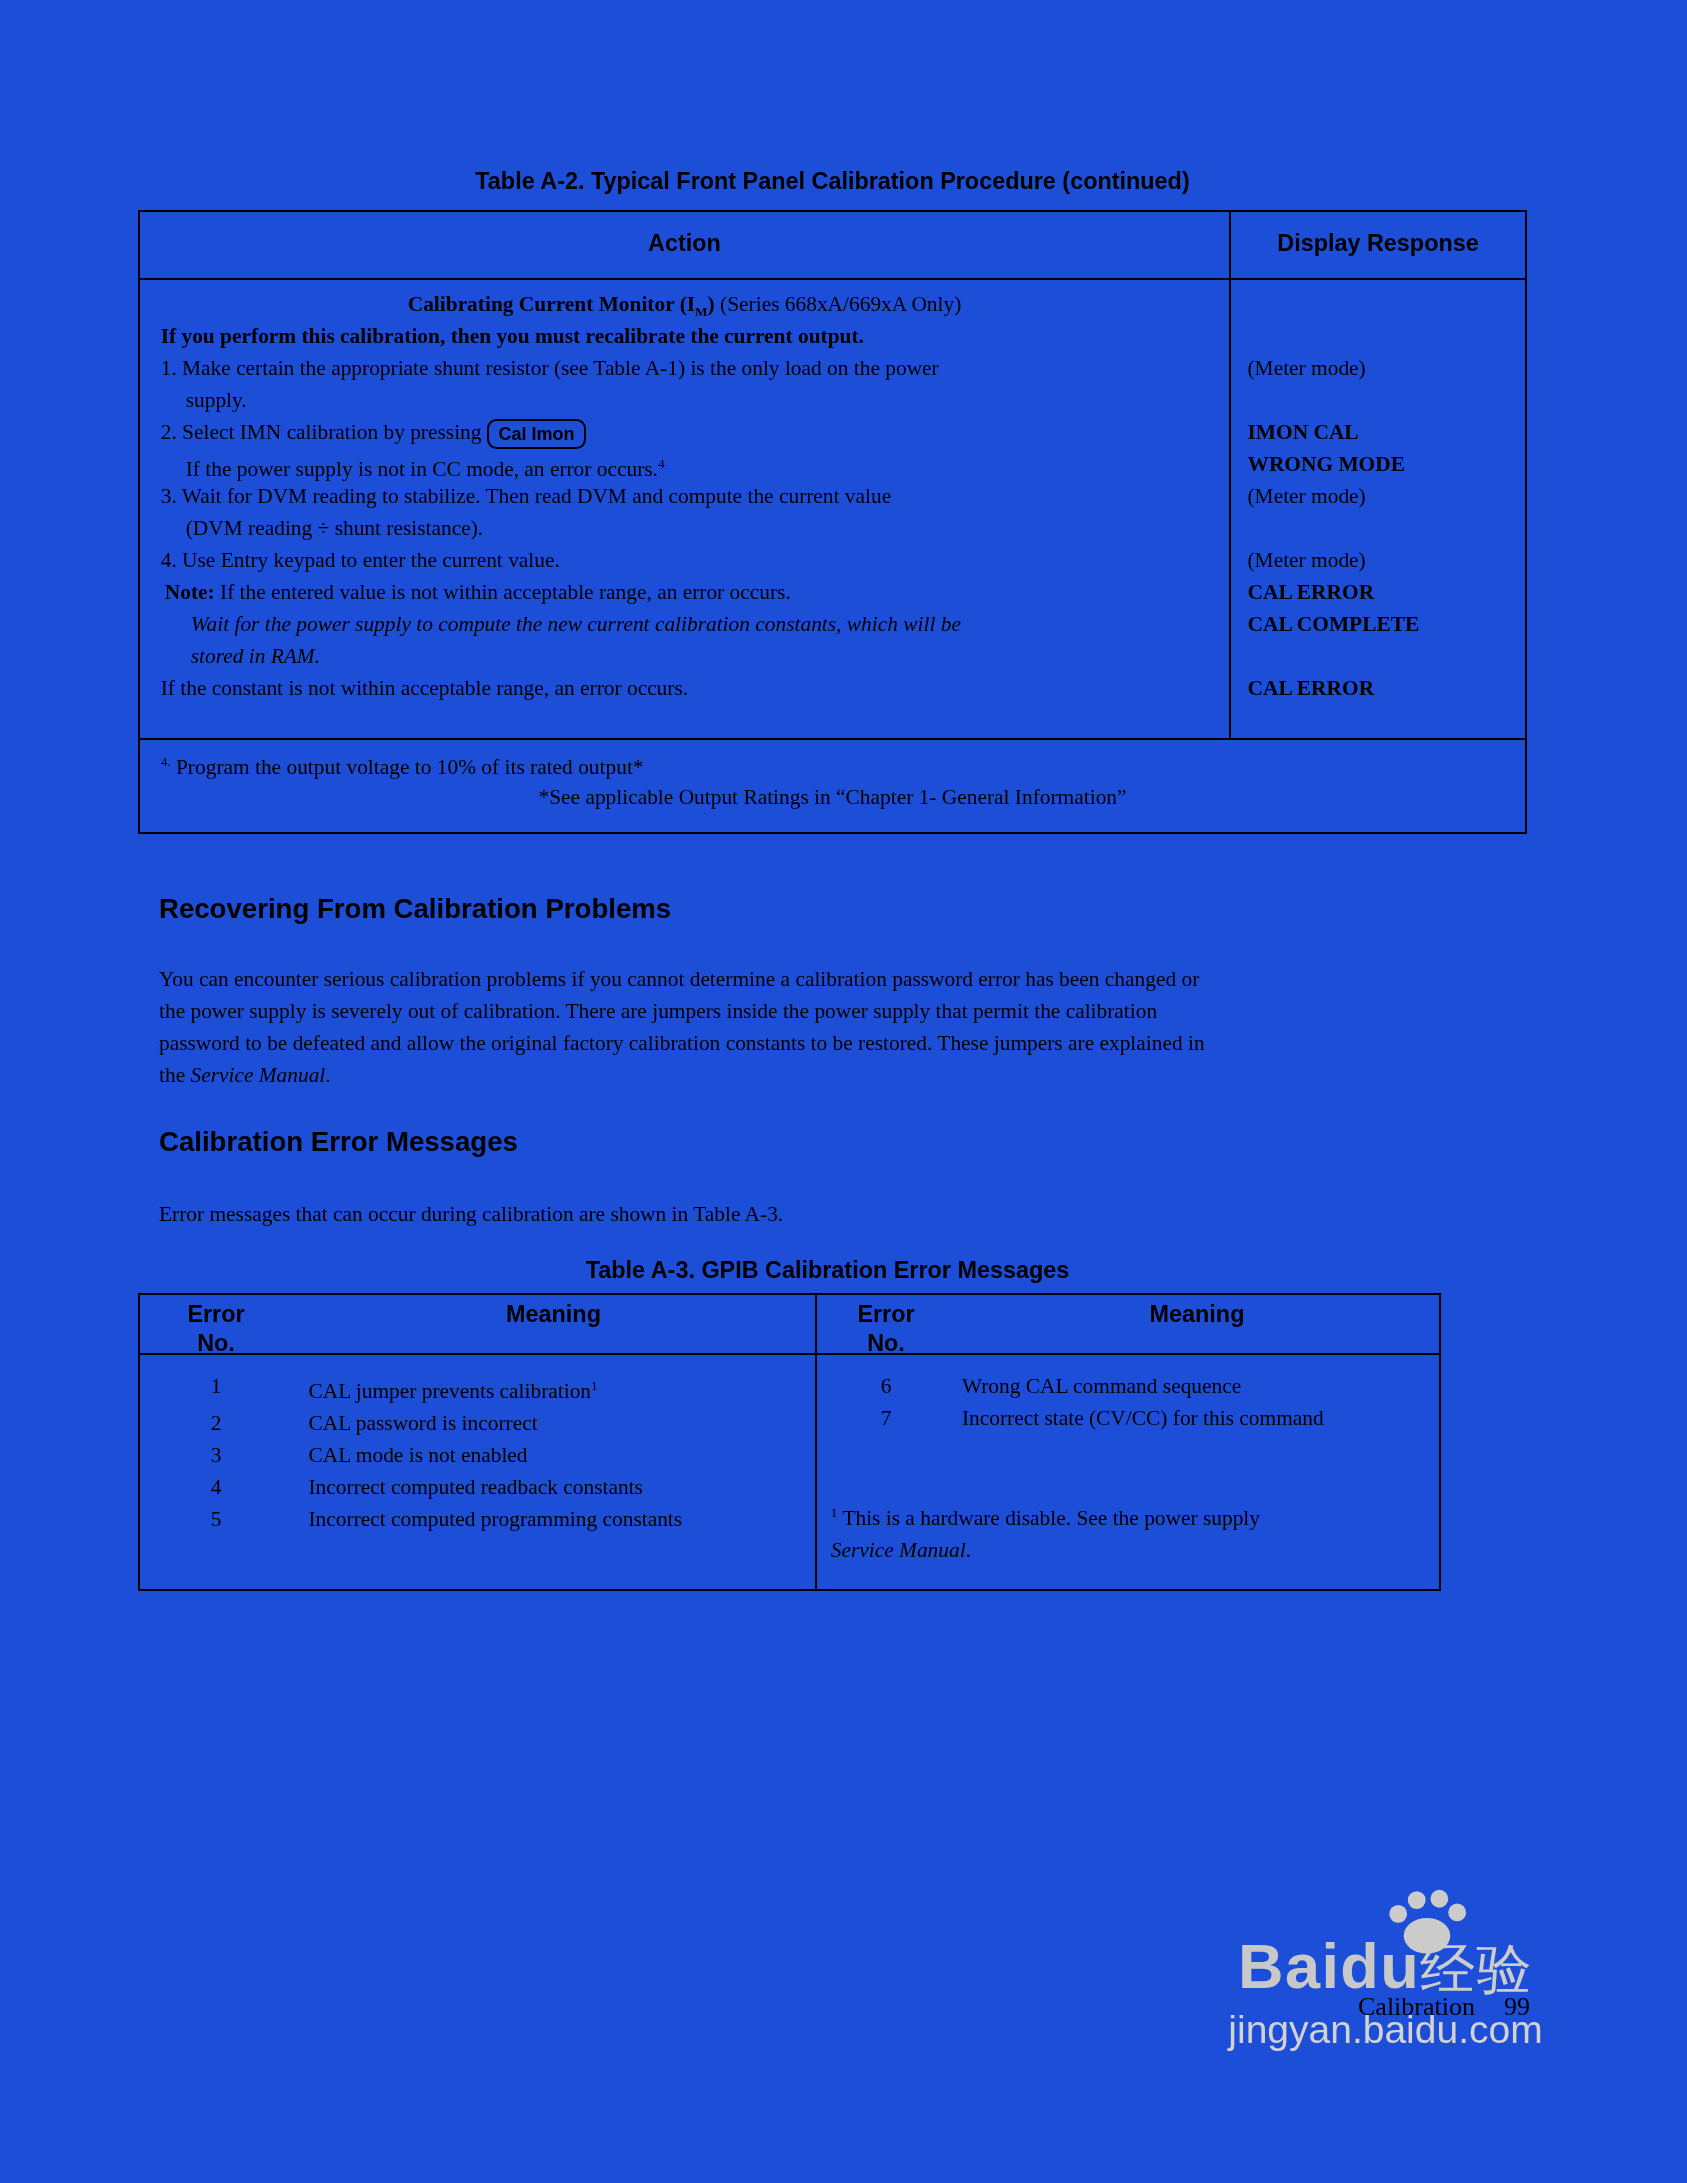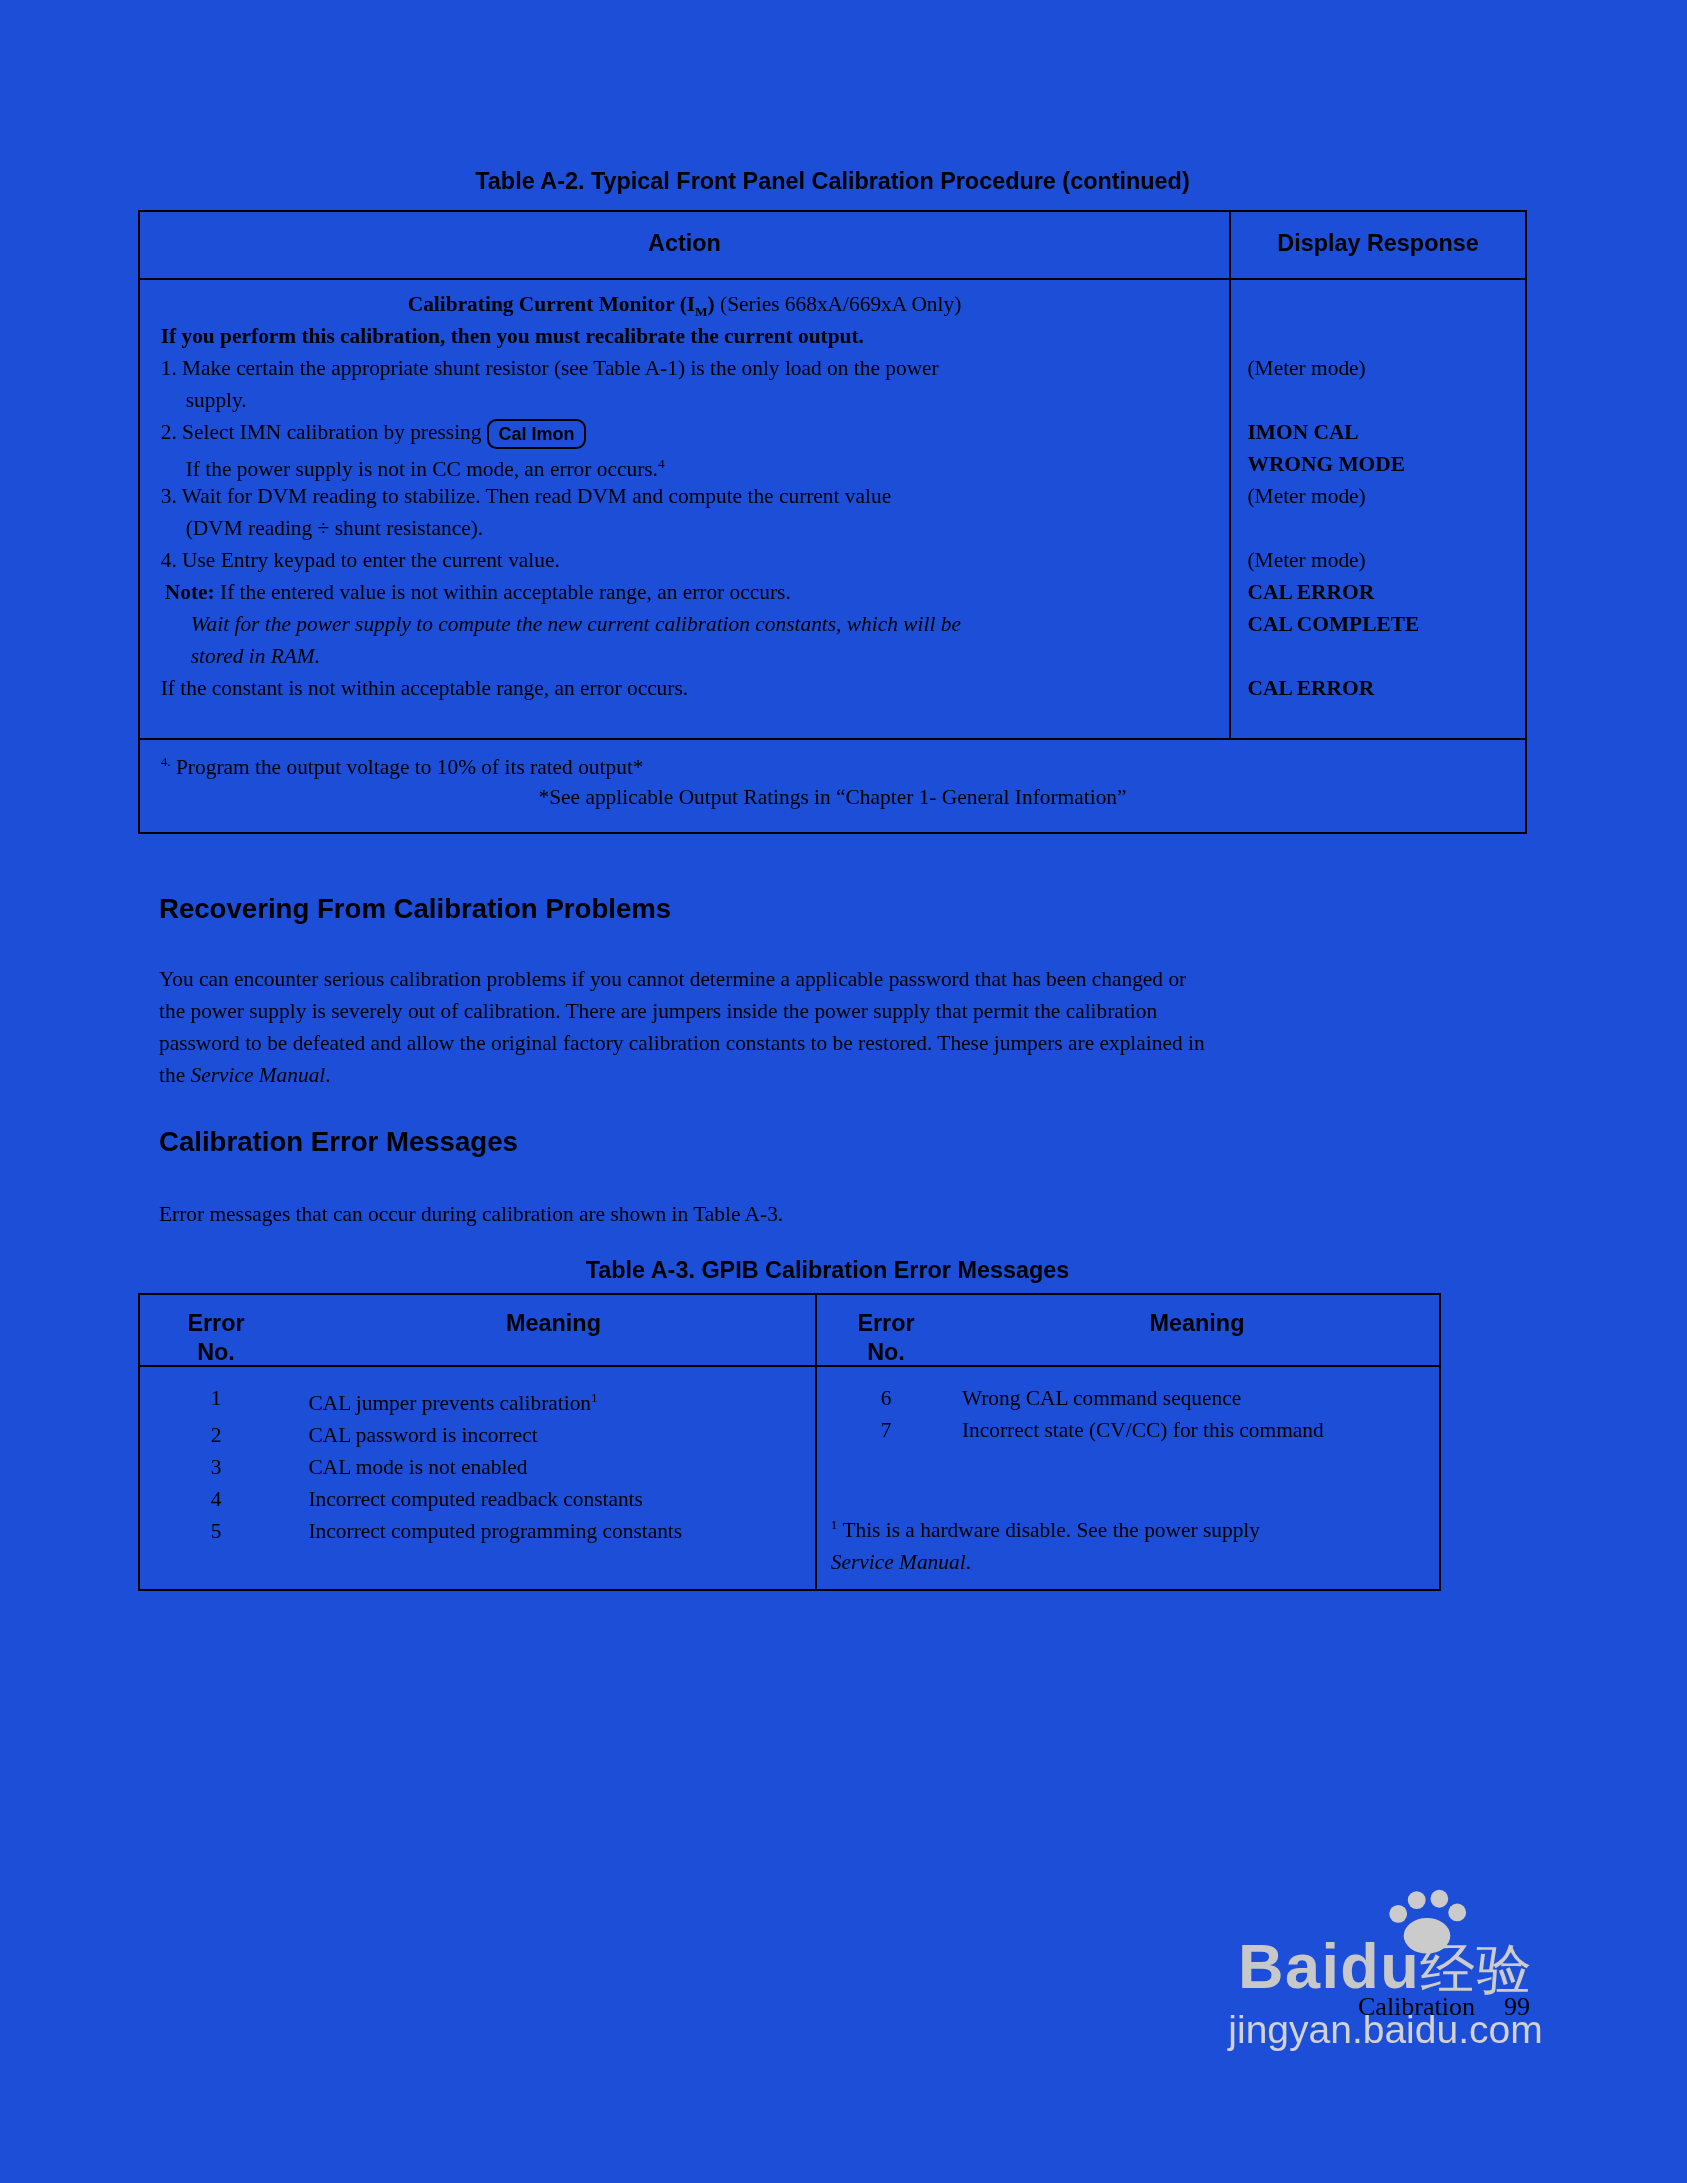--- a/index.html
+++ b/index.html
@@ -36,21 +36,21 @@
   sup{font-size:0.62em;}
   sub{font-size:0.62em;}
   
   .pline{height:32px;line-height:32px;font-size:21.4px;white-space:nowrap;}
   .pblock{position:absolute;left:159px;width:1351px;}
   
   .t3{position:absolute;left:138px;top:1293px;width:1303px;height:298px;
       border:2.1px solid #000;box-sizing:border-box;display:flex;}
   .t3l{width:675px;box-sizing:border-box;}
   .t3r{flex:1;border-left:2.1px solid #000;box-sizing:border-box;}
-  .t3hd{height:72px;border-bottom:2.1px solid #000;display:flex;padding-top:14px;
+  .t3hd{height:60px;border-bottom:2.1px solid #000;display:flex;padding-top:5px;
         box-sizing:border-box;}
   .t3hd .hno{text-align:center;font-family:"Liberation Sans",sans-serif;font-weight:bold;
         font-size:23.4px;line-height:29px;}
   .t3l .hno{width:152px;}
   .t3r .hno{width:138px;}
   .t3hd .hmg{flex:1;text-align:center;font-family:"Liberation Sans",sans-serif;
         font-weight:bold;font-size:23.4px;line-height:29px;}
   .t3rows{padding-top:15px;}
   .t3row{display:flex;font-size:21.4px;line-height:32px;}
   .t3l .no{width:152px;text-align:center;}
@@ -117,21 +117,21 @@
     </div>
     <div class="t2foot">
       <div class="fl1"><sup>4.</sup><span> Program the output voltage to 10% of its rated output*</span></div>
       <div class="fl2">*See applicable Output Ratings in “Chapter 1- General Information”</div>
     </div>
   </div>
 
   <div class="h1" style="left:159px;top:893px;">Recovering From Calibration Problems</div>
 
   <div class="pblock" style="top:963px;">
-    <div class="pline">You can encounter serious calibration problems if you cannot determine a applicable password that has been changed or</div>
+    <div class="pline">You can encounter serious calibration problems if you cannot determine a calibration password error has been changed or</div>
     <div class="pline">the power supply is severely out of calibration. There are jumpers inside the power supply that permit the calibration</div>
     <div class="pline">password to be defeated and allow the original factory calibration constants to be restored. These jumpers are explained in</div>
     <div class="pline"><span>the </span><span class="i">Service Manual</span><span>.</span></div>
   </div>
 
   <div class="h1" style="left:159px;top:1126px;">Calibration Error Messages</div>
 
   <div class="pblock" style="top:1198px;">
     <div class="pline">Error messages that can occur during calibration are shown in Table A-3.</div>
   </div>

